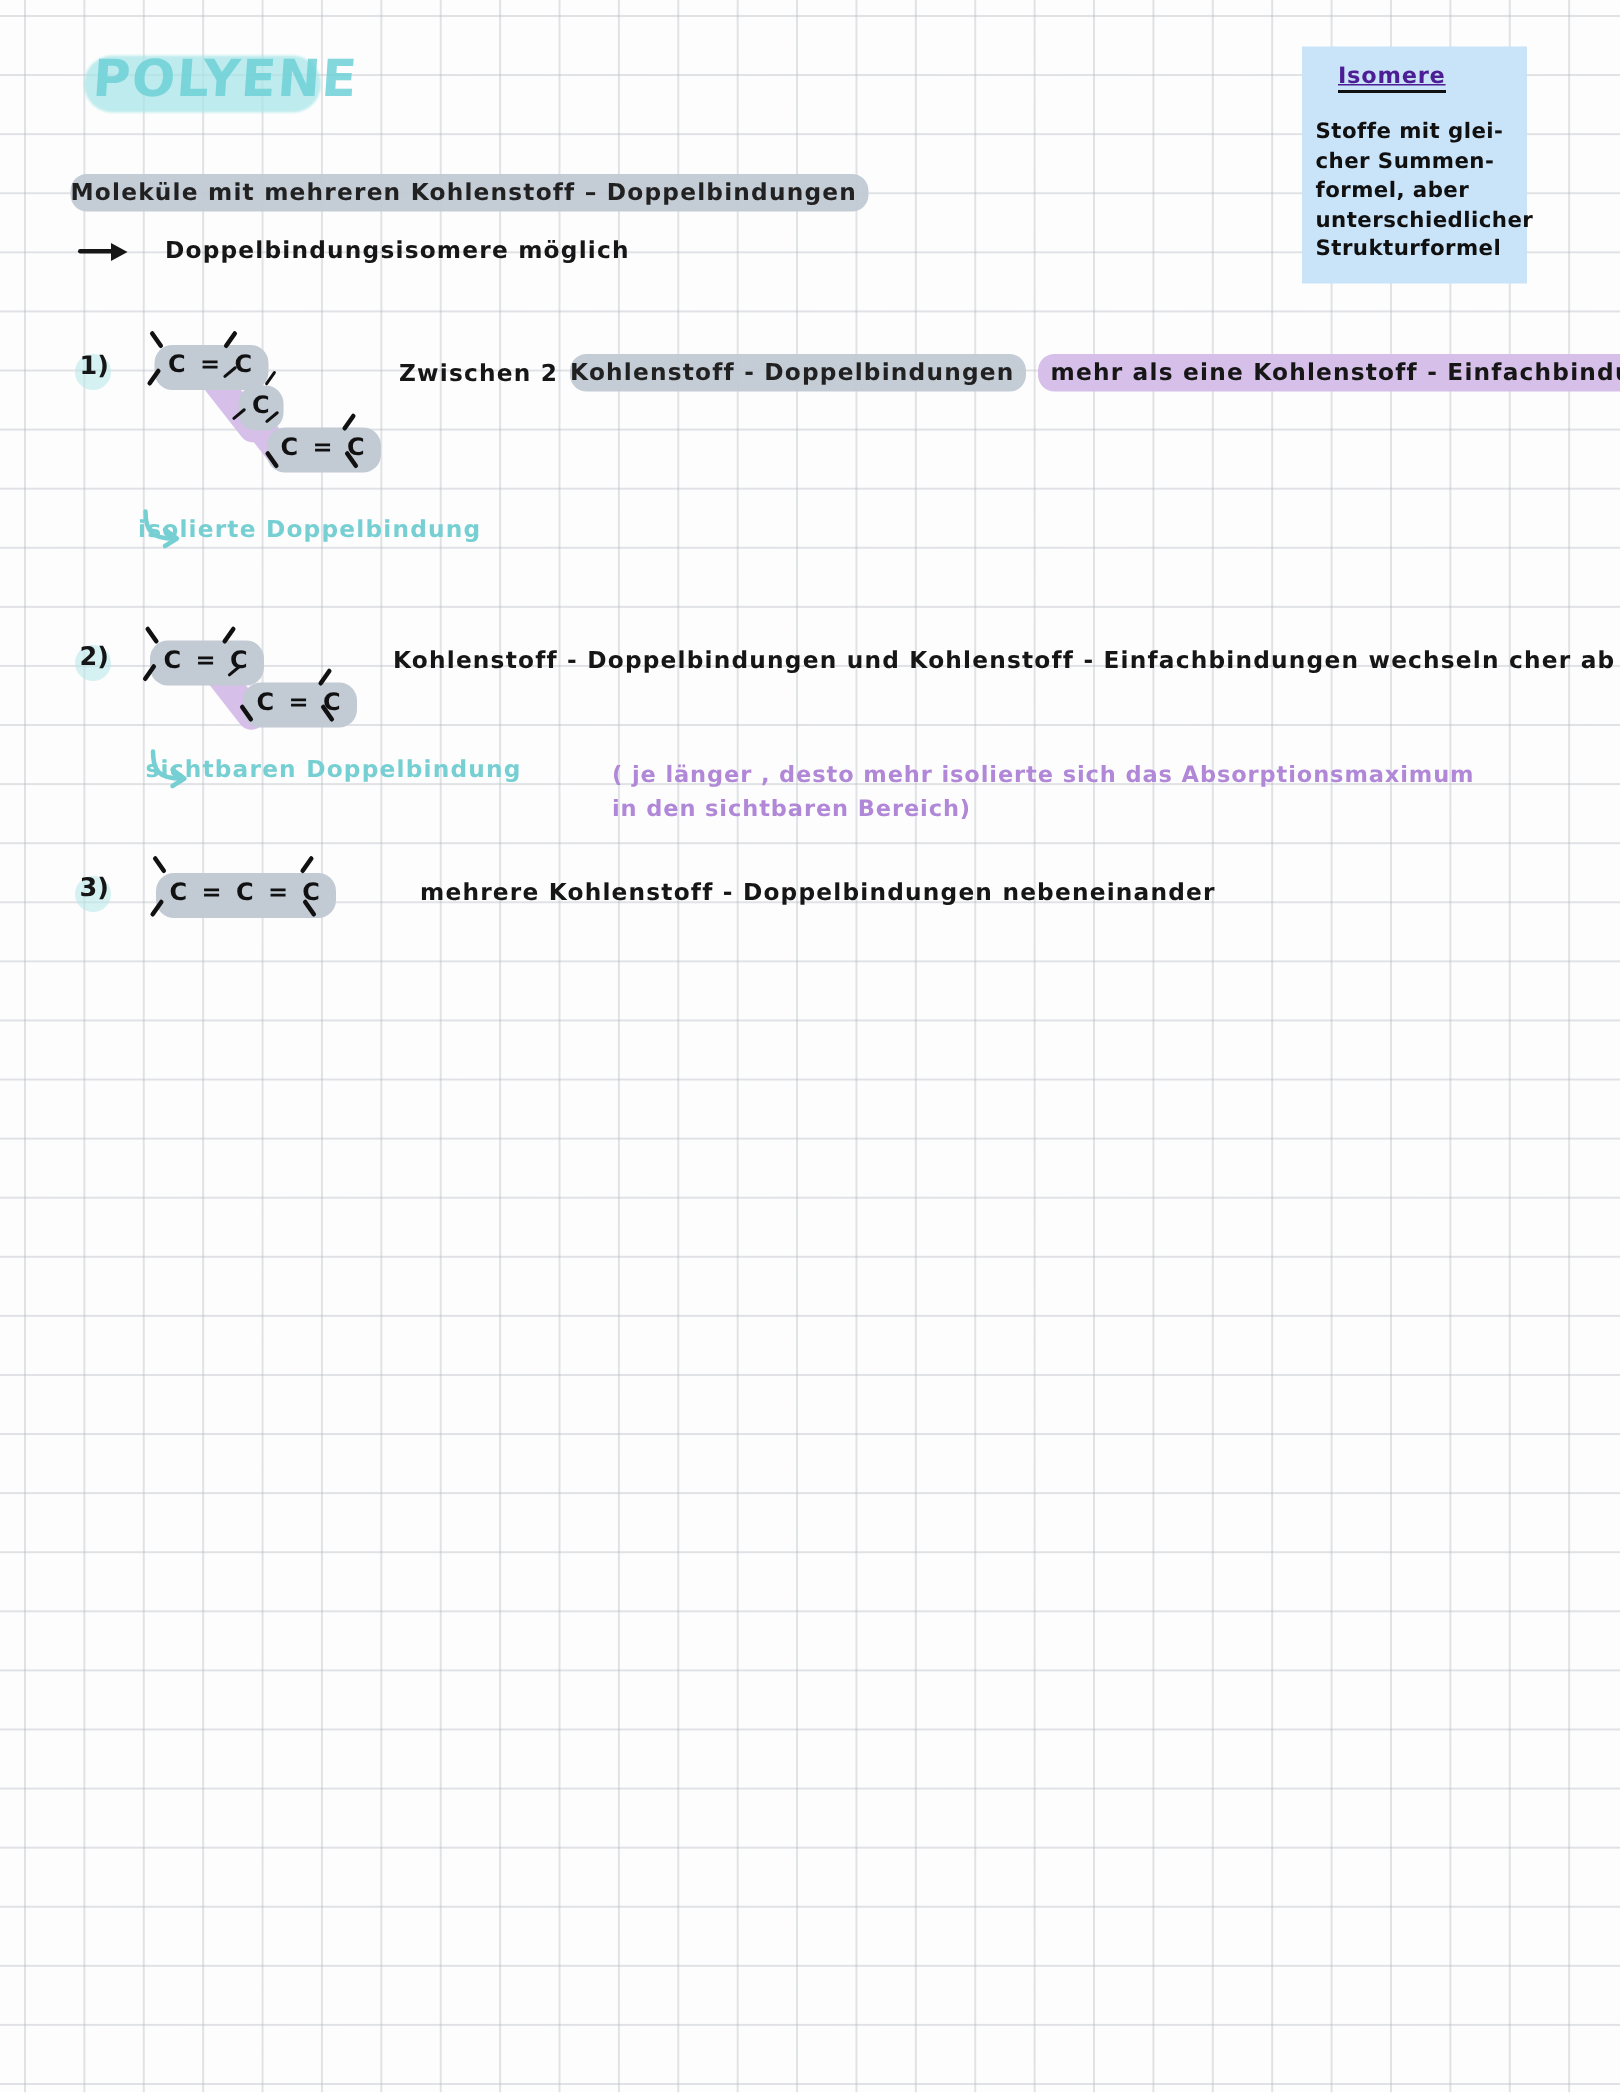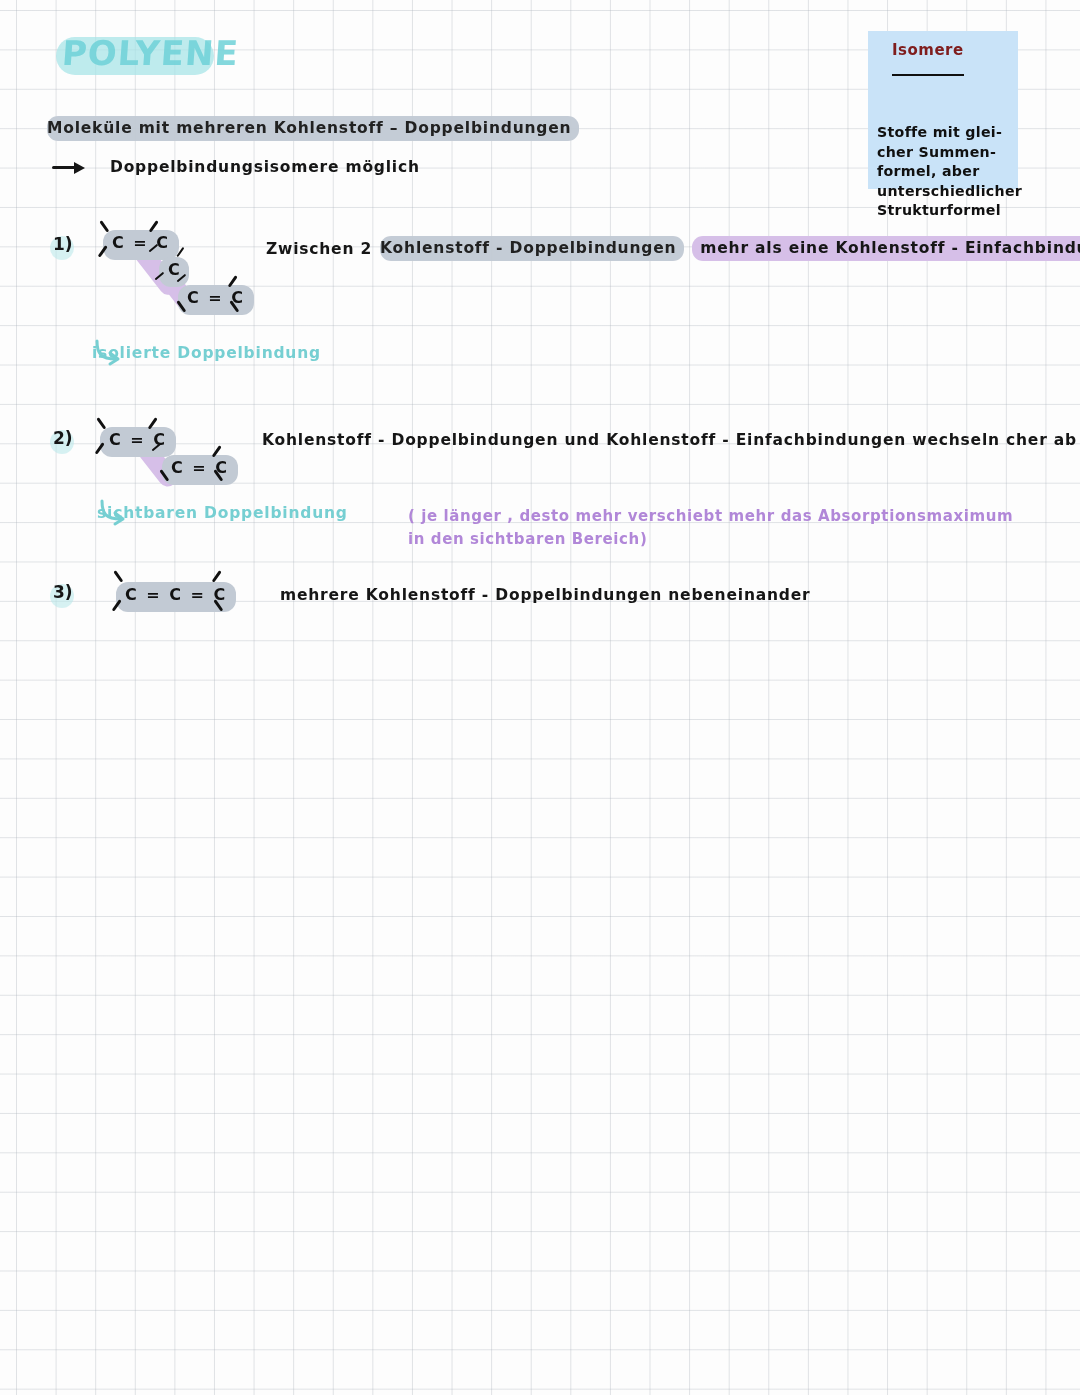--- a/index.html
+++ b/index.html
@@ -100,36 +100,36 @@
   #info-box {
     left: 868px; top: 31px;
     width: 150px; height: 158px;
     background: #c9e3f8;
   }
   #info-title {
     position: absolute;
     left: 24px; top: 10px;
     font-size: 15px;
     font-weight: 700;
-    color: #7f1d1d;
+    color: #4c1d95;
     letter-spacing: .5px;
     border-bottom: 2.5px solid #101010;
-    padding-bottom: 15px;
+    padding-bottom: 1px;
+    text-decoration: underline;
   }
   #info-body {
     position: absolute;
     left: 9px; top: 48px;
     width: 136px;
     font-size: 14.2px;
     font-weight: 700;
     line-height: 19.5px;
     color: #101010;
     letter-spacing: .3px;
     white-space: pre-line;
-    margin-top: 44px;
   }
 
   
   .listnum {
     font-family: "DejaVu Sans", sans-serif;
     font-weight: 700;
     font-size: 17px;
     color: #161616;
   }
   .listnum-wrap { width: 34px; height: 30px; }
@@ -300,30 +300,30 @@
     <span class="curve-arrow">
       <svg width="34" height="30" viewBox="0 0 34 30">
         <path d="M5 3 C 5 16, 9 21, 24 21" stroke="#76cfd2" stroke-width="3" fill="none" stroke-linecap="round"></path>
         <path d="M18 15 L26 21 L18 26" stroke="#76cfd2" stroke-width="3" fill="none" stroke-linecap="round" stroke-linejoin="round"></path>
       </svg>
     </span>
     <span class="teal-text">sichtbaren Doppelbindung</span>
   </div>
 
   <div class="abs" style="left:408px; top:505px;">
-    <span class="purple-text">( je länger ,  desto  mehr  verschiebt   mehr  das   Absorptionsmaximum
+    <span class="purple-text">( je länger ,  desto  mehr  isolierte   sich  das   Absorptionsmaximum
  in den  sichtbaren  Bereich)</span>
   </div>
 
   <div class="abs listnum-wrap" style="left:44px; top:580px;">
     <div class="listnum-blob"></div>
     <div class="listnum listnum-txt">3)</div>
   </div>
 
-  <div class="abs" style="left:108px; top:572px; width:130px; height:48px;">
+  <div class="abs" style="left:96px; top:572px; width:130px; height:48px;">
     <div class="mol-seg" style="left:8px; top:10px;">C = C = C</div>
     <div class="tick" style="left:4px;  top:3px;  transform:rotate(55deg);"></div>
     <div class="tick" style="left:2px;  top:32px; transform:rotate(-55deg);"></div>
     <div class="tick" style="left:102px;top:3px;  transform:rotate(-55deg);"></div>
     <div class="tick" style="left:104px;top:32px; transform:rotate(55deg);"></div>
   </div>
 
   <div class="abs" style="left:280px; top:585px;">
     <span class="hw">mehrere   Kohlenstoff -  Doppelbindungen    nebeneinander</span>
   </div>

